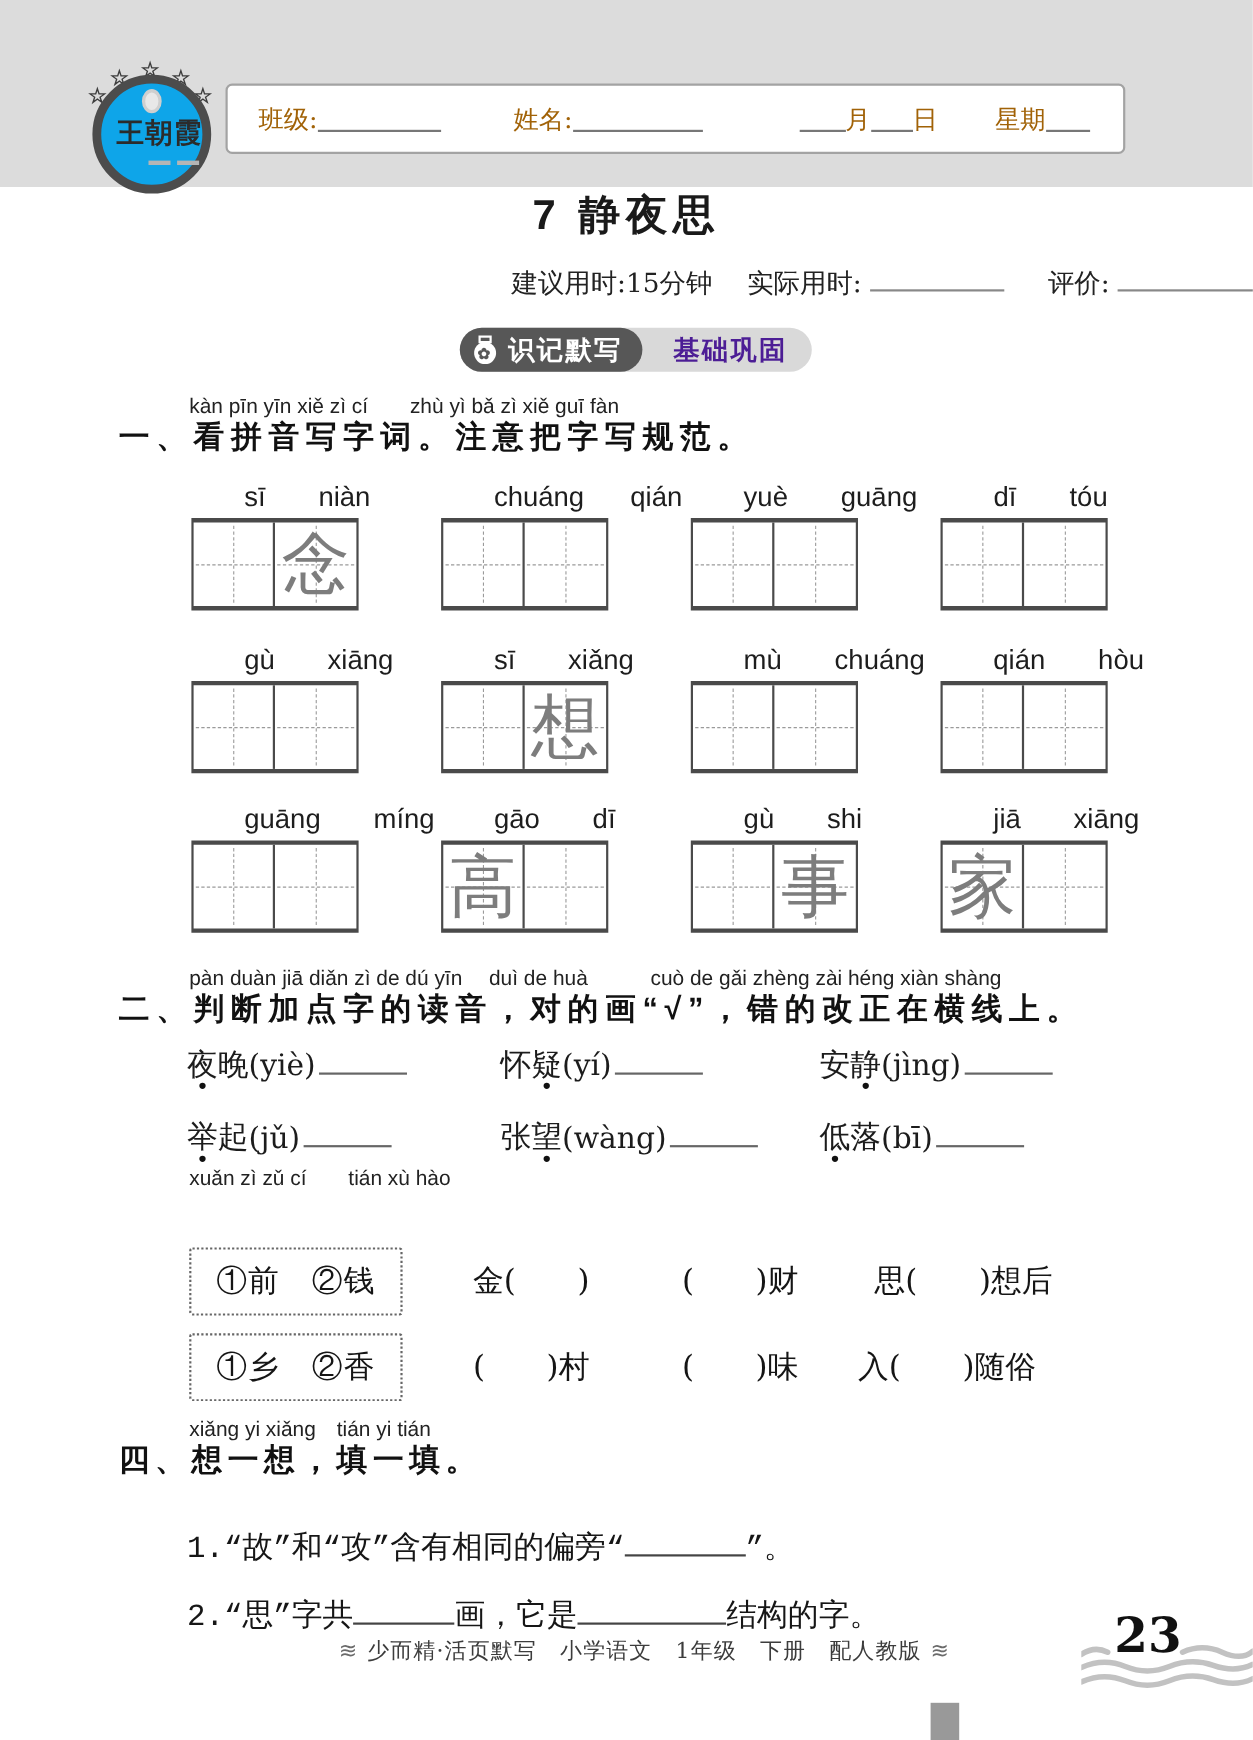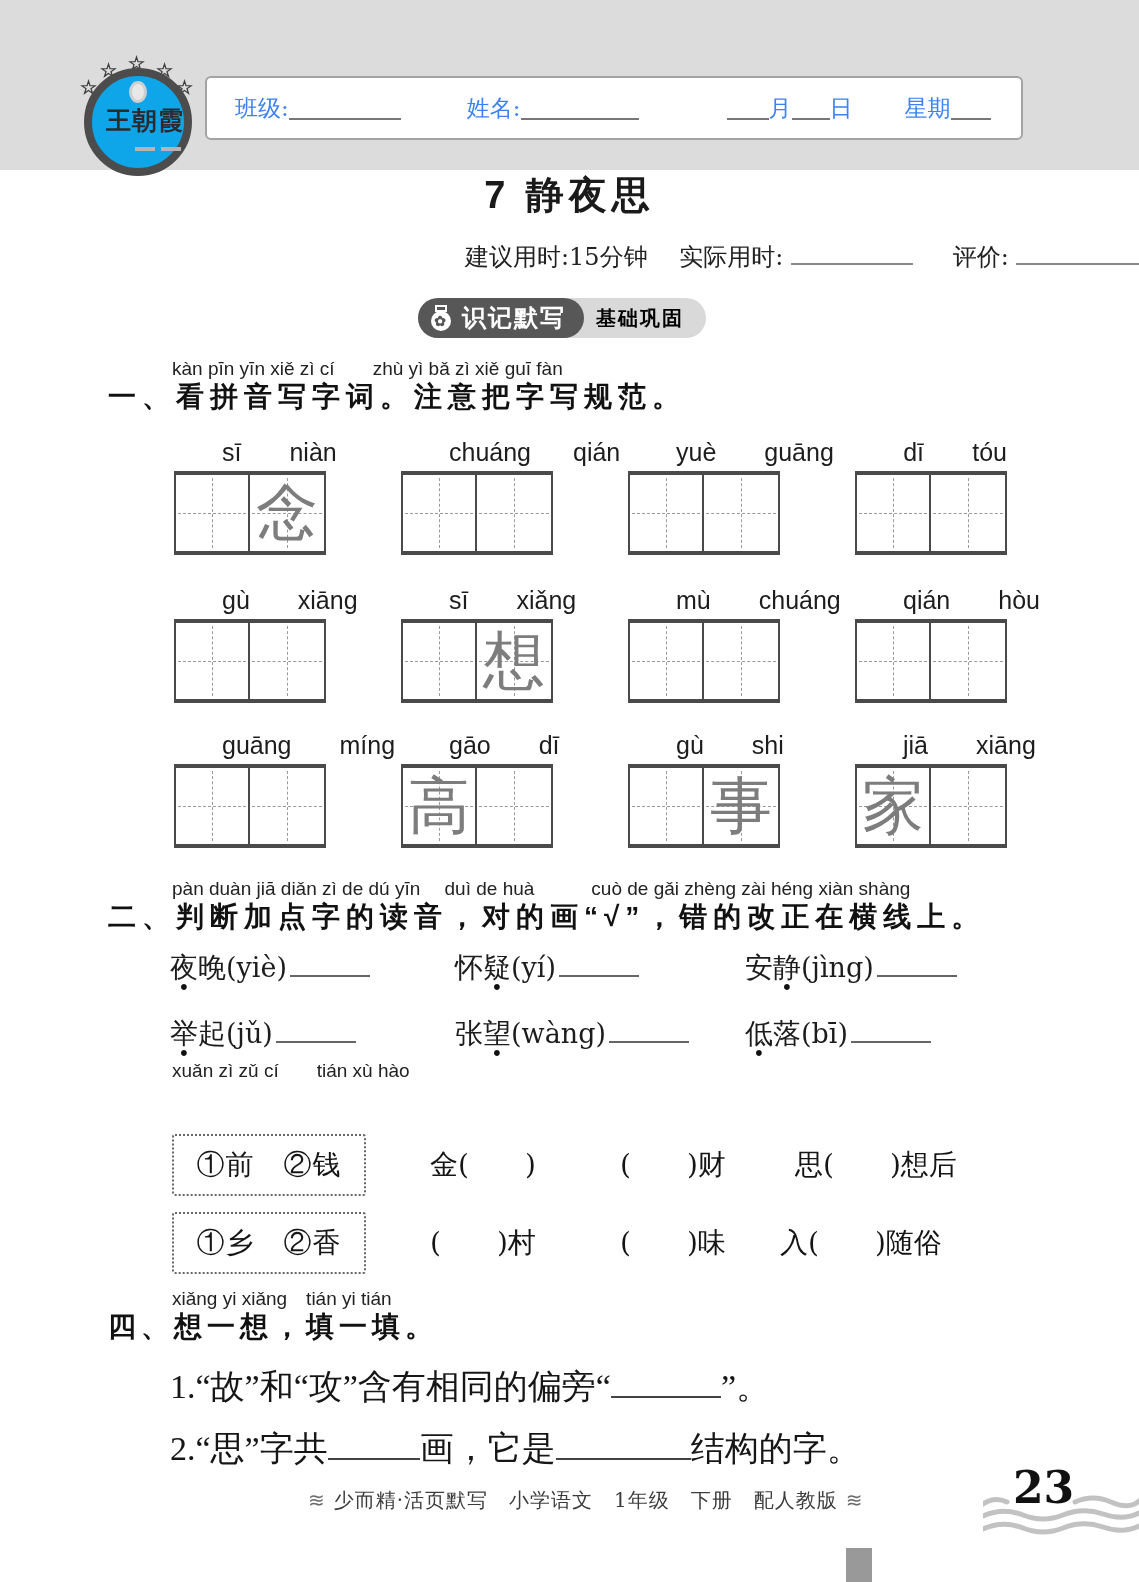--- a/index.html
+++ b/index.html
@@ -20,42 +20,42 @@
   .logo .portrait { display:block; margin:5px auto 0; width:18px; height:22px; border-radius:50%;
     background:#e8e8e8; border:3px solid #cfcfcf; }
   .logo .brand { display:block; margin-top:1px; font-family:"DejaVu Serif",serif; font-weight:700;
     font-size:25px; letter-spacing:1px; color:#2b2b2b; }
   .logo .tinybar { display:inline-block; width:20px; height:4px; background:#b5b5b5; margin:3px 3px 0; }
 
   
   .hbox {
     position:absolute; left:205px; top:76px; width:818px; height:64px; background:#fff;
     border:2px solid #a3a3a3; border-radius:6px; display:flex; align-items:center;
-    padding-left:28px; font-family:"DejaVu Serif",serif; font-size:23px; color:#3b82f6;
+    padding-left:28px; font-family:"DejaVu Serif",serif; font-size:23px; color:#a16207;
   }
   .blank { display:inline-block; border-bottom:2px solid #555; height:1.05em; vertical-align:baseline; }
   .hbox .blank { border-color:#777; }
 
   
   .title { position:absolute; left:50%; top:170px; transform:translateX(-50%);
     font-weight:700; font-size:38px; letter-spacing:5px; white-space:nowrap; }
   .meta { position:absolute; left:465px; top:240px; font-family:"DejaVu Serif",serif;
     font-size:24px; color:#222; white-space:nowrap; }
   .meta .blank { border-color:#888; }
 
   
   .badge { position:absolute; left:418px; top:298px; height:40px; display:flex; align-items:center;
     background:#d9d9d9; border-radius:20px; padding-right:22px; }
   .badge .dark { display:flex; align-items:center; height:40px; background:#575757; border-radius:20px;
     padding:0 18px 0 10px; color:#fff; font-weight:700; font-size:24px; letter-spacing:2px; }
   .medal { position:relative; width:26px; height:28px; margin-right:8px; }
   .medal .ribbon { position:absolute; left:7px; top:1px; width:12px; height:7px; border:2px solid #fff; }
   .medal .coin { position:absolute; left:3px; top:7px; width:20px; height:20px; border-radius:50%;
     background:#fff; color:#575757; font-size:14px; line-height:20px; text-align:center; }
-  .badge .light { color:#000000; font-weight:700; font-size:20px; letter-spacing:2px; padding-left:12px; }
+  .badge .light { color:#4c1d95; font-weight:700; font-size:24px; letter-spacing:2px; padding-left:28px; }
 
   
   .pyline { position:absolute; left:172px; font-size:19px; color:#222; white-space:nowrap; }
   .heading { position:absolute; left:108px; font-weight:700; font-size:28px; color:#111; white-space:nowrap; }
 
   
   .gridrow { position:absolute; left:174px; width:833px; display:flex; justify-content:space-between; }
   .wordgroup { width:152px; }
   .pyrow { display:flex; width:152px; height:34px; align-items:flex-end; margin-bottom:4px; }
   .pyrow span { width:50%; text-align:center; font-size:25px; color:#1d1d1d; white-space:nowrap;margin-left:48px; }
@@ -81,22 +81,22 @@
 
   
   .s3row { position:absolute; left:172px; height:66px; width:860px; }
   .s3box { position:absolute; left:0; top:0; width:194px; height:62px; border:2px dotted #666;
     border-radius:3px; display:flex; align-items:center; justify-content:center;
     font-family:"DejaVu Serif",serif; font-size:28px; letter-spacing:1px; color:#151515; }
   .s3item { position:absolute; top:12px; font-family:"DejaVu Serif",serif; font-size:28px;
     color:#151515; white-space:nowrap; }
 
   
-  .s4item { position:absolute; left:170px; font-family:Liberation Serif, serif; font-size:34px;
-    color:#161616; white-space:nowrap; }
+  .s4item { position:absolute; left:170px; font-family:Liberation Mono, monospace; font-size:28px;
+    color:#161616; white-space:nowrap;margin-top:24px; }
   .s4item .blank { border-color:#444; }
 
   
   .footer { position:absolute; left:300px; top:1487px; font-family:"DejaVu Serif",serif;
     font-size:20px; color:#3c3c3c; letter-spacing:1px; white-space:nowrap; }
   .footer .wave-glyph { font-family:"DejaVu Sans",sans-serif; color:#6a6a6a; margin:0 8px; }
   .pageno { position:absolute; left:1013px; top:1462px; font-family:"DejaVu Serif",serif;
     font-weight:700; font-size:44px; color:#111; z-index:2; }
   .waves { position:absolute; left:983px; top:1492px; }
   .tab { position:absolute; left:846px; top:1548px; width:26px; height:34px; background:#999; }

